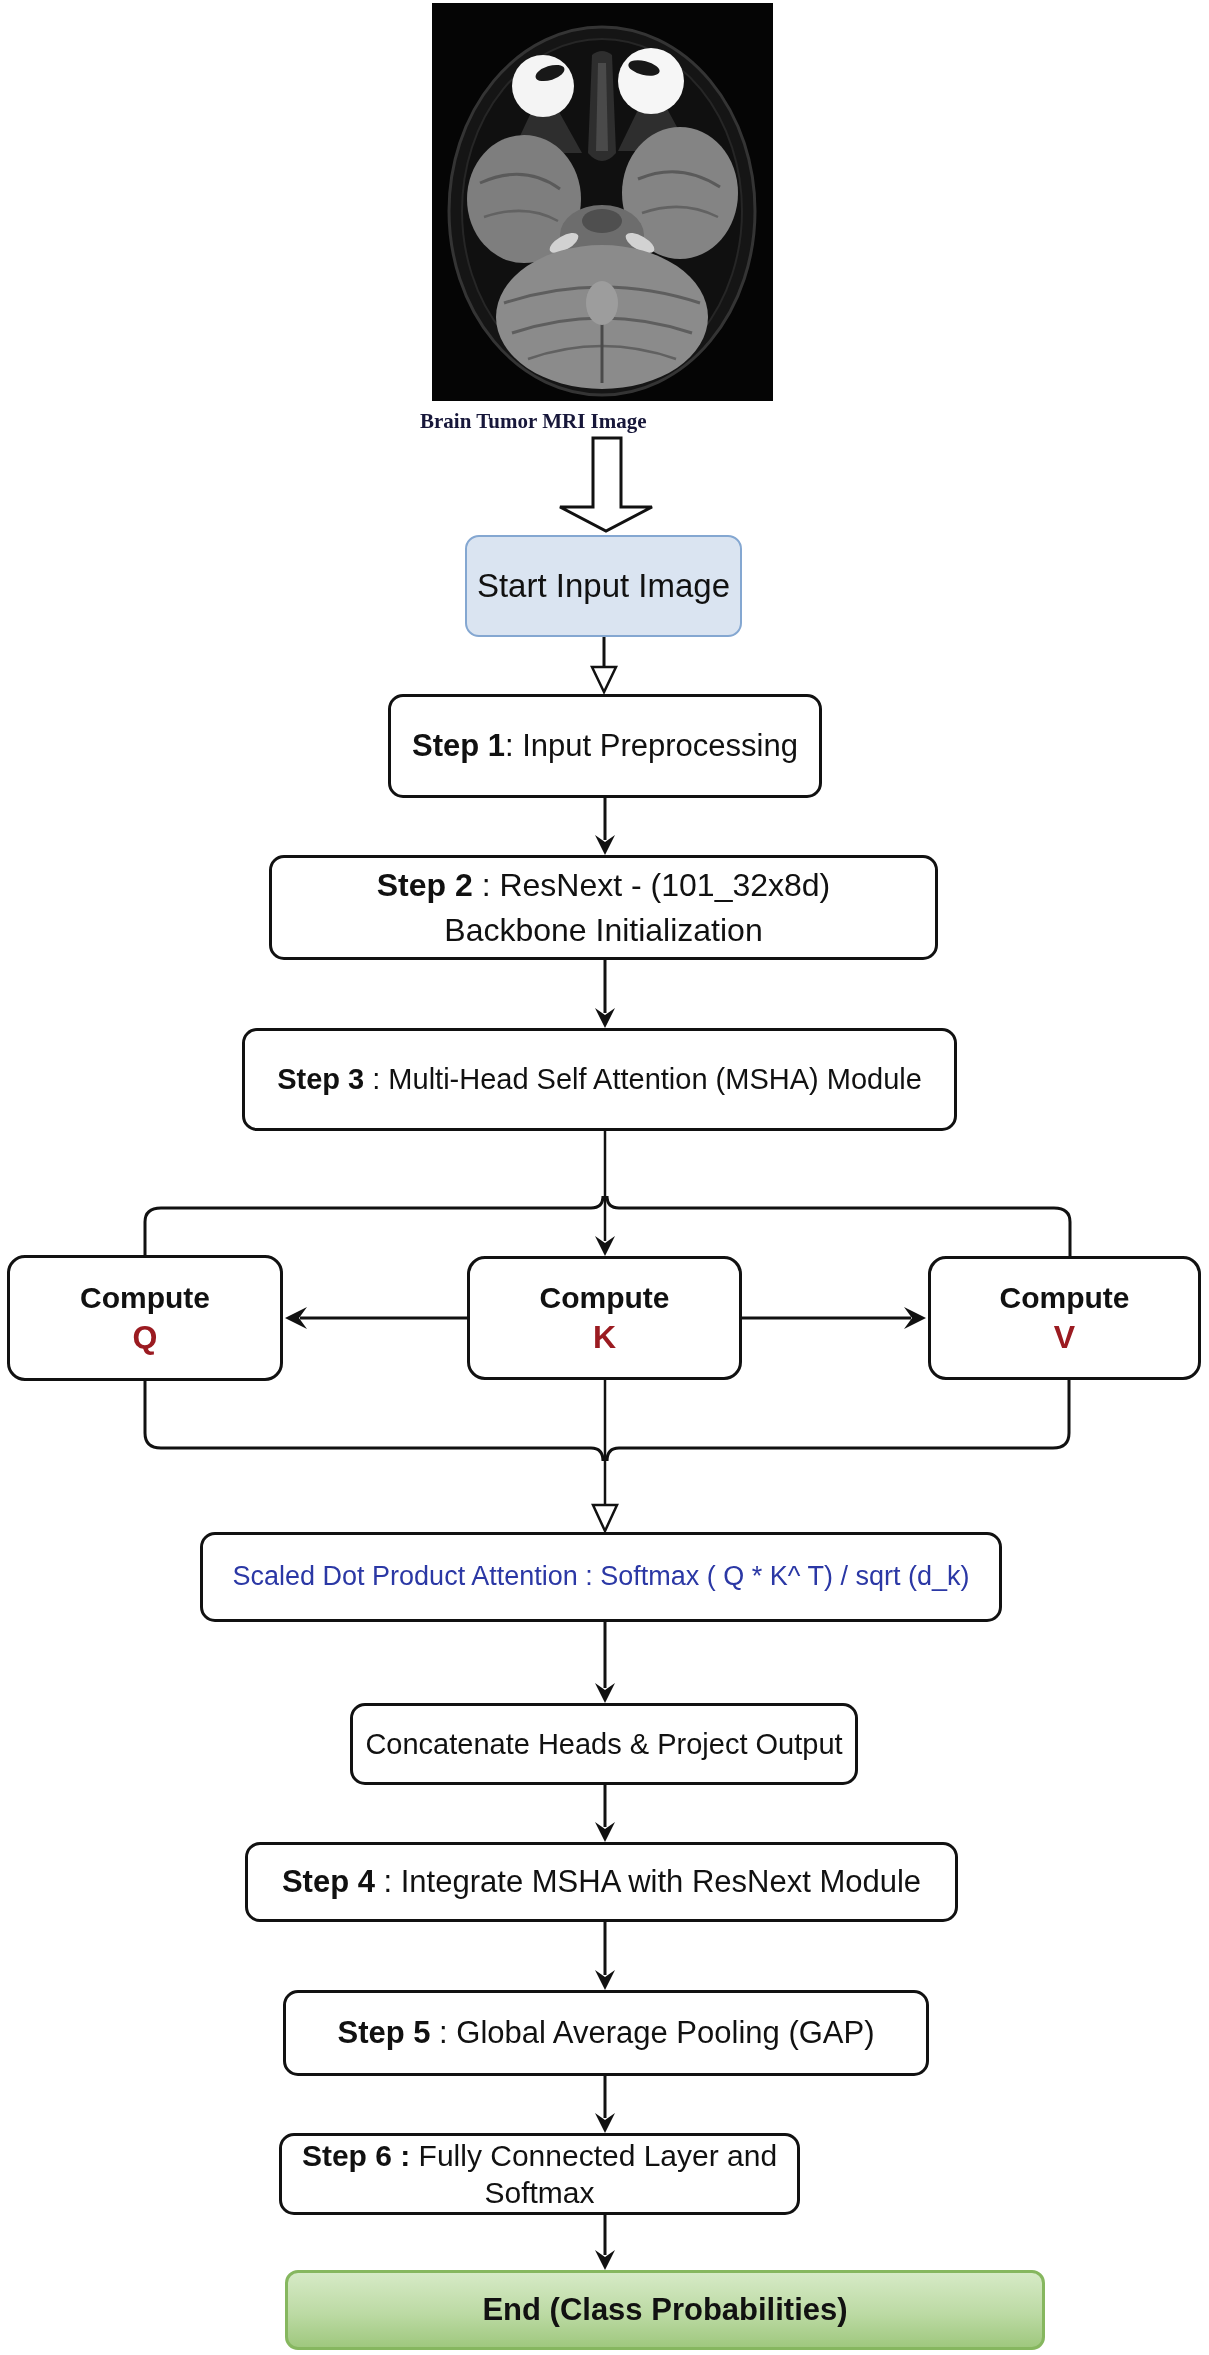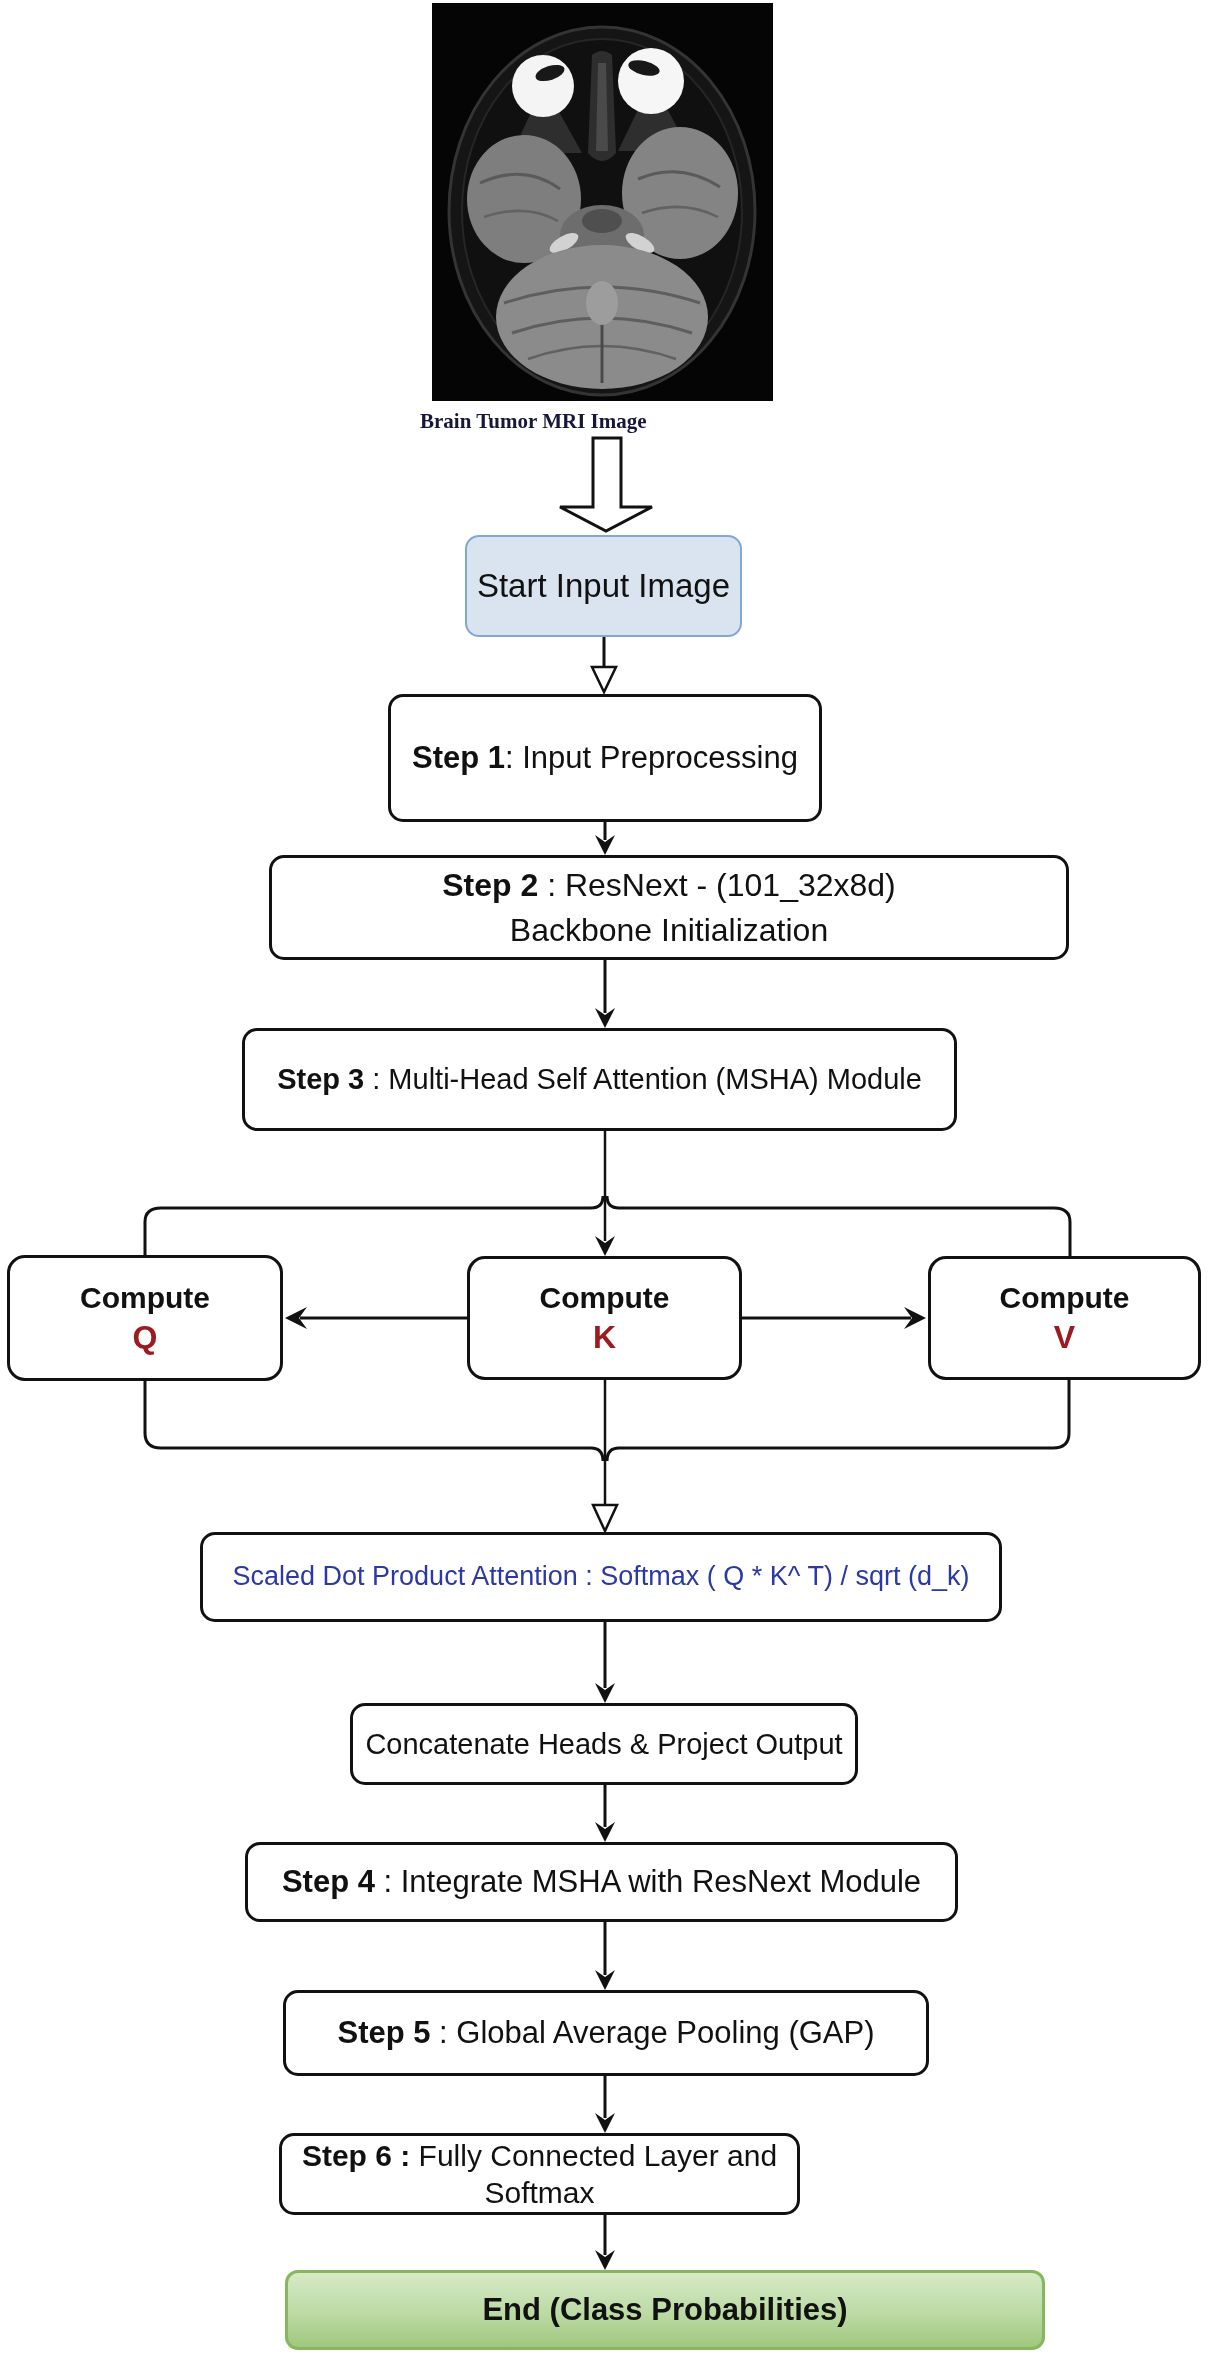--- a/index.html
+++ b/index.html
@@ -20,22 +20,22 @@
   .node b{font-weight:bold;}
 
   .mri{position:absolute;left:432px;top:3px;width:341px;height:398px;z-index:1;}
   .mri-caption{
     position:absolute;left:420px;top:409px;width:365px;z-index:1;text-align:left;
     font-family:"Liberation Serif",serif;font-weight:bold;font-size:21px;color:#17173a;
   }
 
   #start{left:465px;top:535px;width:277px;height:102px;background:var(--start-fill);
          border:2px solid var(--start-border);border-radius:14px;font-size:33px;}
-  #step1{left:388px;top:694px;width:434px;height:128px;font-size:31px;}
-  #step2{left:269px;top:855px;width:800px;height:105px;font-size:32px;flex-direction:column;line-height:1.38;}
+  #step1{left:388px;top:694px;width:434px;height:104px;font-size:31px;}
+  #step2{left:269px;top:855px;width:669px;height:105px;font-size:32px;flex-direction:column;line-height:1.38;}
   #step3{left:242px;top:1028px;width:715px;height:103px;font-size:29px;}
   .compute{flex-direction:column;font-size:30px;font-weight:bold;border-radius:18px;line-height:1.3;}
   #compute-q{left:7px;top:1255px;width:276px;height:126px;}
   #compute-k{left:467px;top:1256px;width:275px;height:124px;}
   #compute-v{left:928px;top:1256px;width:273px;height:124px;}
   .compute .sym{color:var(--qkv-letter);font-size:32px;}
   #sdp{left:200px;top:1532px;width:802px;height:90px;font-size:27px;color:var(--formula-text);white-space:nowrap;}
   #concat{left:350px;top:1703px;width:508px;height:82px;font-size:29px;}
   #step4{left:245px;top:1842px;width:713px;height:80px;font-size:31px;}
   #step5{left:283px;top:1990px;width:646px;height:86px;font-size:31px;}

